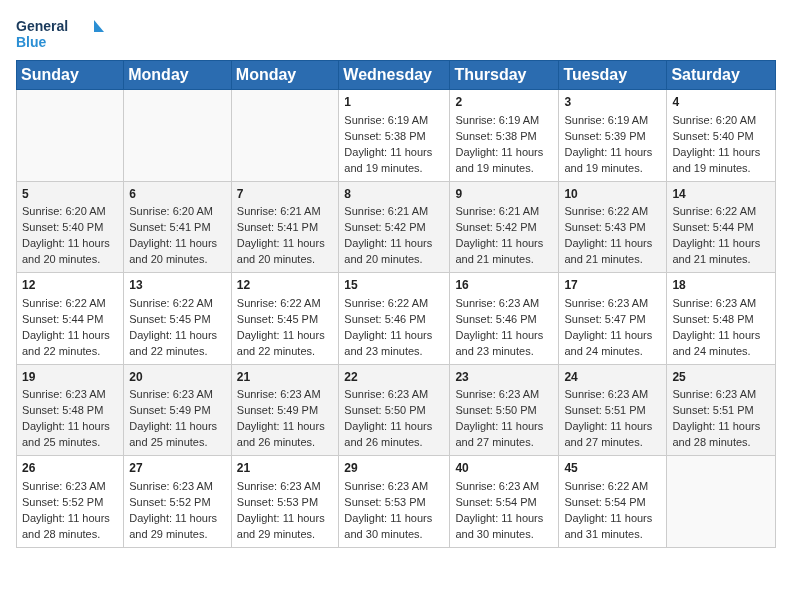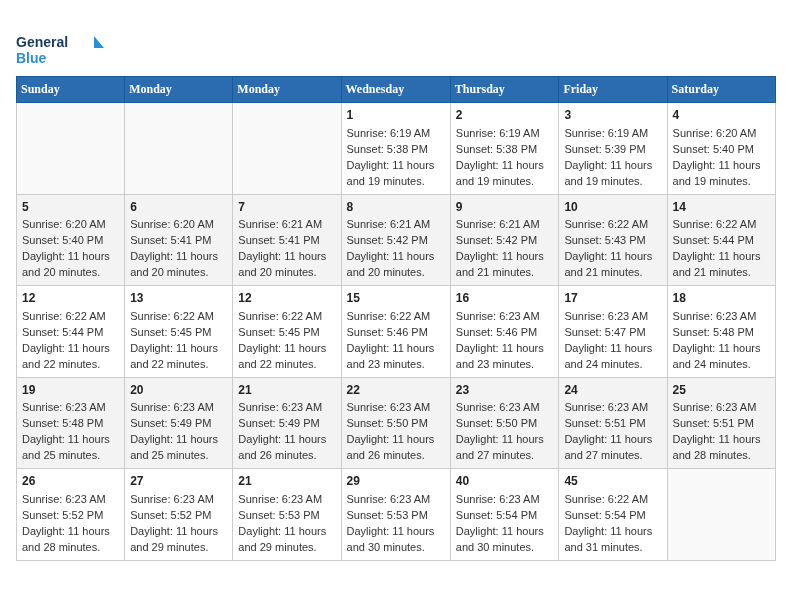--- a/index.html
+++ b/index.html
@@ -19,21 +19,21 @@
     .header {
       display: flex;
       align-items: flex-start;
       justify-content: space-between;
       margin-bottom: 6px;
     }
     .logo {
       display: flex;
       align-items: center;
       gap: 4px;
-      margin-top: 20px;
+      margin-top: 4px;
     }
     .title-block {
       text-align: right;
     }
     .month-title {
       font-size: 32px;
       font-weight: bold;
       color: #1a1a2e;
       line-height: 1.1;
     }
@@ -43,26 +43,25 @@
       margin-top: 2px;
     }
     .calendar {
       width: 100%;
       border-collapse: collapse;
       border: 1px solid #ccc;
     }
     .calendar th {
       background: #2b6cb0;
       color: #fff;
-      font-size: 12px;
+      font-size: 16px;
       font-weight: bold;
       padding: 5px 4px;
       text-align: left;
       border: 1px solid #1a5a9a;
-      font-family: Liberation Serif, serif;
     }
     .calendar td {
       border: 1px solid #ccc;
       vertical-align: top;
       padding: 4px 5px;
       width: 113px;
       min-height: 72px;
       background: #fff;
       font-size: 10px;
       color: #333;
@@ -109,21 +108,21 @@
   </div>
 
   <table class="calendar">
     <thead>
       <tr>
       <th>Sunday</th>
           <th>Monday</th>
           <th>Monday</th>
           <th>Wednesday</th>
           <th>Thursday</th>
-          <th>Friday</th>
+          <th>Tuesday</th>
           <th>Saturday</th>
         </tr>
     </thead>
     <tbody id="calendar-body">
     <tr>
           <td class="empty"></td>
           <td class="empty"></td>
           <td class="empty"></td>
           <td>
             <span class="day-num">1</span>

